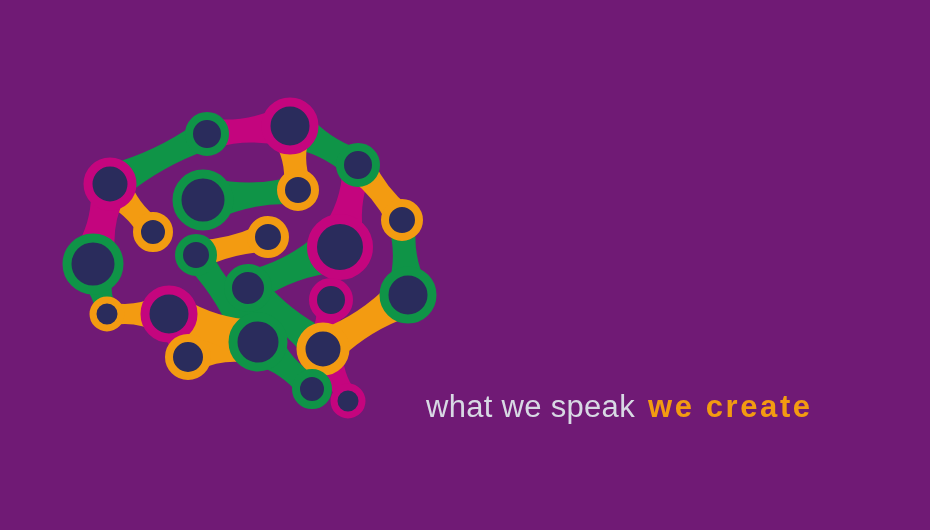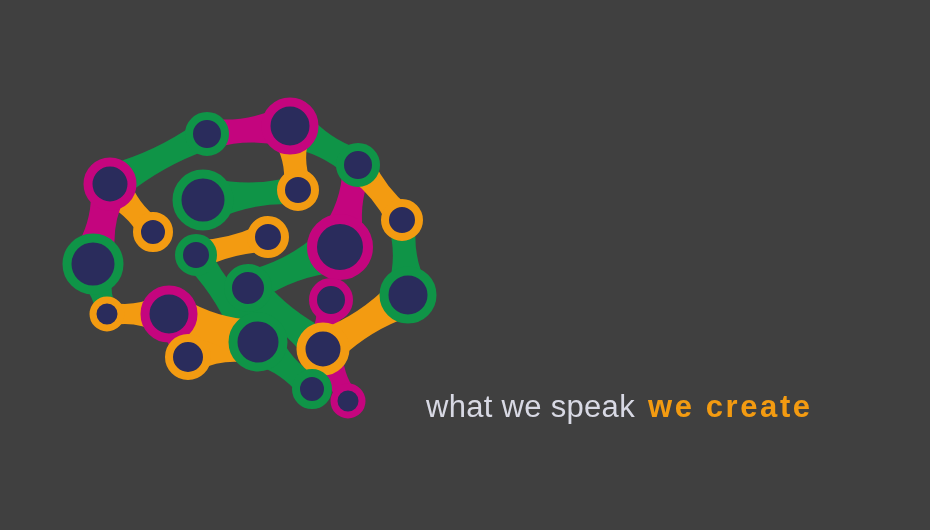--- a/index.html
+++ b/index.html
@@ -43,21 +43,21 @@
     font-size: 31px;
     font-weight: bold;
     color: #f39b11;
     letter-spacing: 2.6px;
     margin-left: 13px;
   }
 </style>
 </head>
 <body>
 
-<div id="stage" style="background: #404040;">
+<div id="stage" style="background: #701a75;">
 
   <div id="brand-logo">
     <svg id="logo-svg" width="390" height="350" viewBox="0 0 390 350" xmlns="http://www.w3.org/2000/svg">
       <g id="logo-links">
           <path d="M 160.54833584597924 55.642798622875965 Q 193.07766807638606 46.12600392236532 227.2863501457157 54.032463800678634 L 223.60221887202766 15.809601836165378 Q 191.53340305083182 30.104254282240184 157.78523739071323 26.975652149491033 Z" fill="#c4057e"></path>
           <path d="M 233.77535478643608 55.4312912373682 Q 266.03697090578214 61.07830868906898 289.59013491147533 81.90929392867736 L 303.91848391017294 56.92653157197385 Q 274.0449259572765 47.11572039415581 252.8798201180329 22.120941428430196 Z" fill="#0f9447"></path>
           <path d="M 217.138998219154 45.907334520564014 Q 231.52120164320908 68.34574490055111 228.6615846814875 92.9393828287603 L 255.65154292809927 89.56563804793382 Q 246.82609561364072 66.43263315424717 255.24246868495882 41.1444007123384 Z" fill="#f39b11"></path>
           <path d="M 139.0024626243318 32.499262019816136 Q 100.5236885648498 59.47990197929613 54.75808306068976 72.3240889361007 L 70.88587901470558 103.6120130868914 Q 107.89848980564068 73.78701638643042 152.19793204125384 58.09847268864488 Z" fill="#0f9447"></path>
           <path d="M 287.3911489354581 76.945094225104 Q 286.5679761158379 110.32096140476293 265.52228841518706 139.2577399520005 L 309.2804349892874 148.86318676094933 Q 302.2896530635325 113.77206122254955 315.52138601880836 83.12002431657113 Z" fill="#c4057e"></path>
           <path d="M 296.25329348641225 87.61786411277352 Q 319.1028787510862 105.47382196862831 332.1322578682047 131.18594474252757 L 353.3718894850551 114.19423944904722 Q 331.1469992679355 95.83852555514888 318.7423151983715 69.62664674320611 Z" fill="#f39b11"></path>

